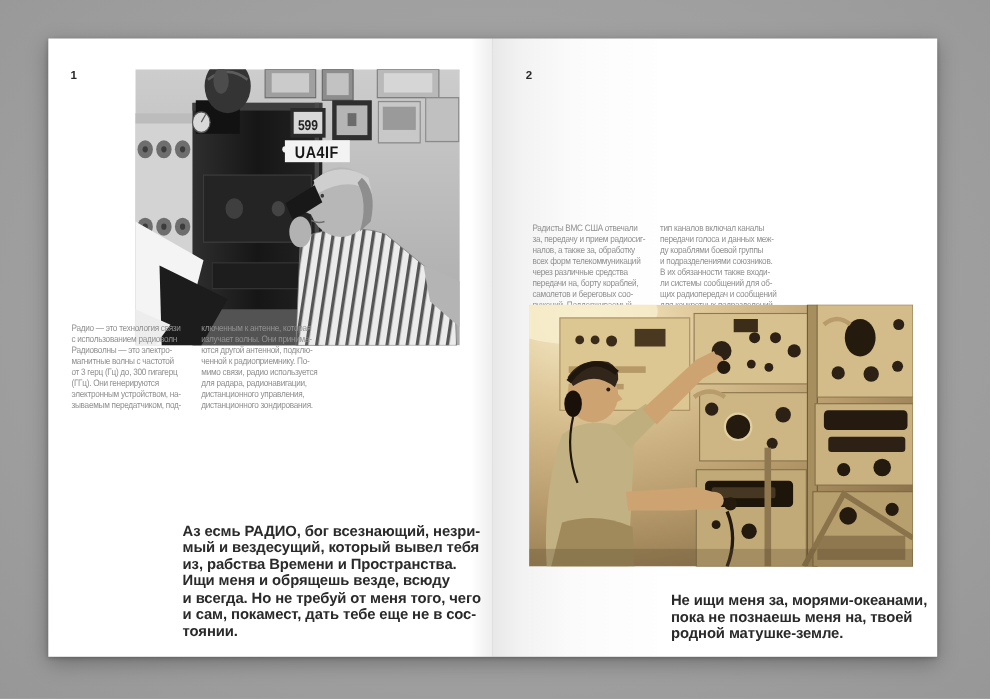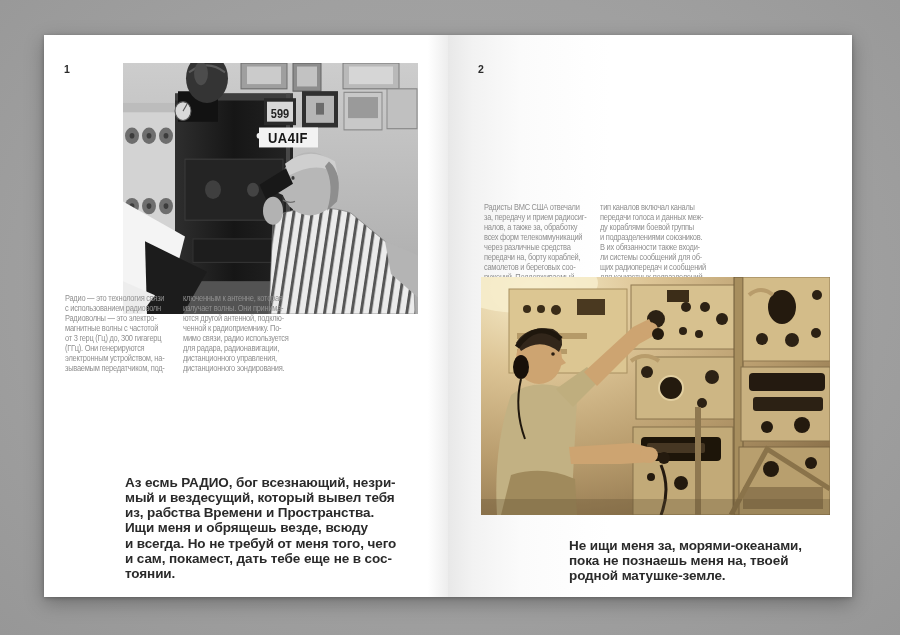--- a/index.html
+++ b/index.html
@@ -26,21 +26,21 @@
     position:absolute;top:249px;width:134px;
     font-size:8.5px;line-height:10.1px;letter-spacing:-0.3px;
     color:#909090;white-space:pre;transform:scaleX(.88);transform-origin:0 0;
   }
   .page-right .caption{top:158px;}
   .cap-c1{left:21px;} .cap-c2{left:139px;}
   .page-right .cap-c1{left:36px;} .page-right .cap-c2{left:152px;}
   .quote{
     position:absolute;width:320px;
     font-size:13.5px;line-height:15.3px;font-weight:700;letter-spacing:-0.1px;
-    color:#2a2a2a;white-space:pre-line;
+    color:#2a2a2a;white-space:pre-line;margin-left:41px;
   }
   .quote-left{left:81px;top:426px;}
   .quote-right{left:121px;top:489px;width:300px;}
 </style>
 </head>
 <body>
 
 <div class="stage">
   <div class="spread">
 

